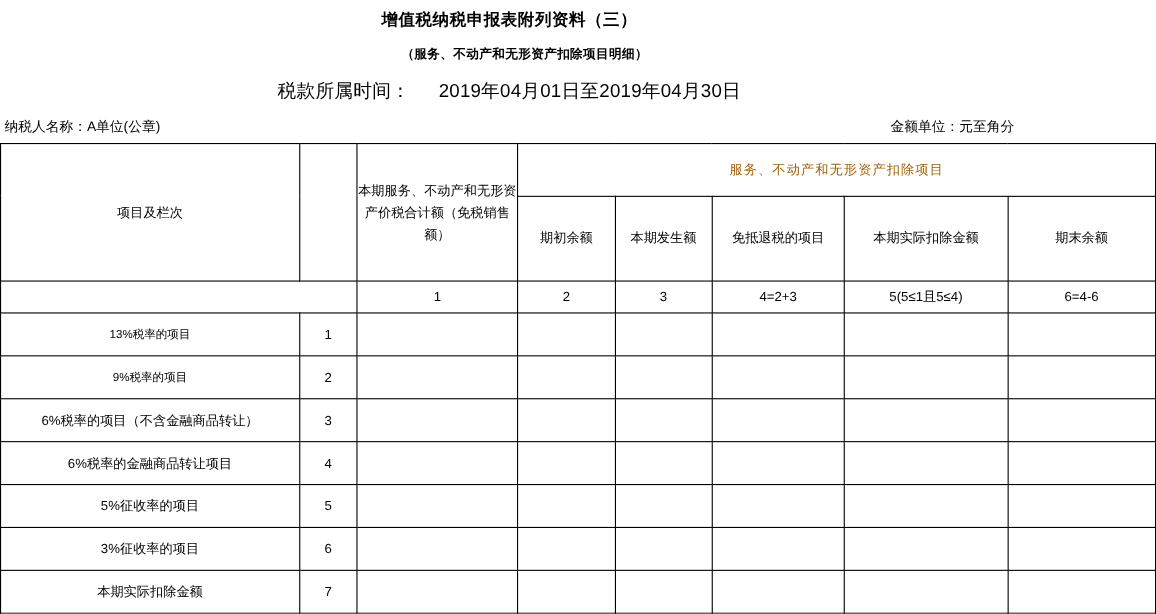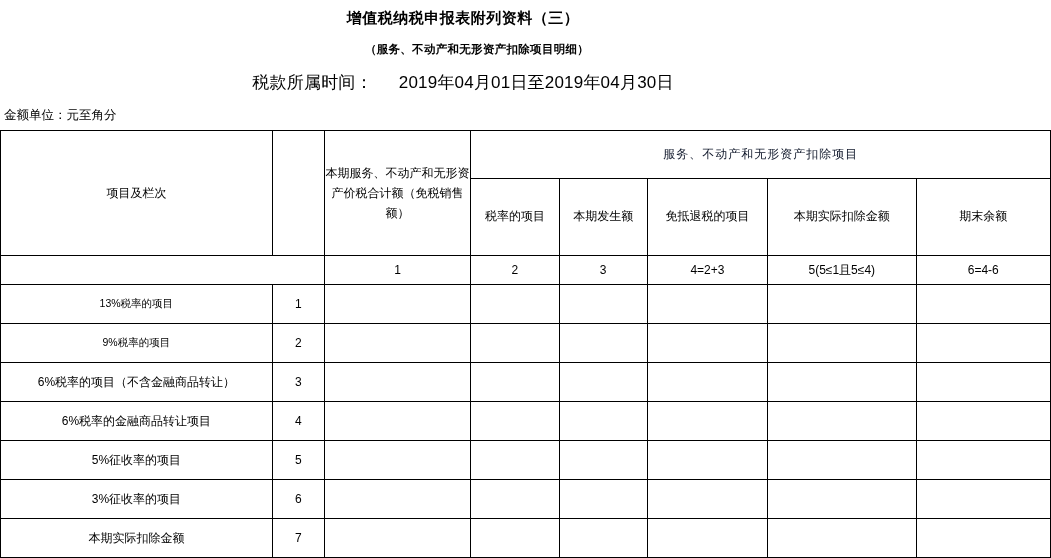--- a/index.html
+++ b/index.html
@@ -82,21 +82,21 @@
     font-size: 13px;
     line-height: 20px;
     padding: 3px 6px;
     text-align: left;
     height: 90px;
     vertical-align: top;
   }
   .head-group {
     height: 34px;
     font-size: 14.5px;
-    color: #0f172a;
+    color: #a16207;
     letter-spacing: 1px;
   }
   .head-sub {
     height: 56px;
     font-size: 13px;
   }
   .head-num {
     height: 28px;
     font-size: 12px;
   }
@@ -121,20 +121,21 @@
 <div class="page">
 
   <div class="title">增值税纳税申报表附列资料（三）</div>
   <div class="subtitle">（服务、不动产和无形资产扣除项目明细）</div>
 
   <div class="period-row">
     <span class="period-label">税款所属时间：</span><span>2019年04月01日至2019年04月30日</span>
   </div>
 
   <div class="meta-row">
+    <span>纳税人名称：A单位(公章)</span>
     <span>金额单位：元至角分</span>
   </div>
 
   <table class="form">
     <colgroup>
       <col class="c-item">
         <col class="c-no">
         <col class="c-col1">
       <col class="c-col2">
         <col class="c-col3">
@@ -143,21 +144,21 @@
         <col class="c-col6">
     </colgroup>
     <tbody>
       <tr>
         <td class="head-item" rowspan="2">项目及栏次</td>
         <td class="head-item" rowspan="2"></td>
         <td class="head-col1" rowspan="2">本期服务、不动产和无形资产价税合计额（免税销售额）</td>
         <td class="head-group" colspan="5">服务、不动产和无形资产扣除项目</td>
       </tr>
       <tr>
-        <td class="head-sub">税率的项目</td>
+        <td class="head-sub">期初余额</td>
         <td class="head-sub">本期发生额</td>
         <td class="head-sub">免抵退税的项目</td>
         <td class="head-sub">本期实际扣除金额</td>
         <td class="head-sub">期末余额</td>
       </tr>
       <tr>
         <td class="head-num" colspan="2"></td>
         <td class="head-num">1</td>
         <td class="head-num">2</td>
         <td class="head-num">3</td>

